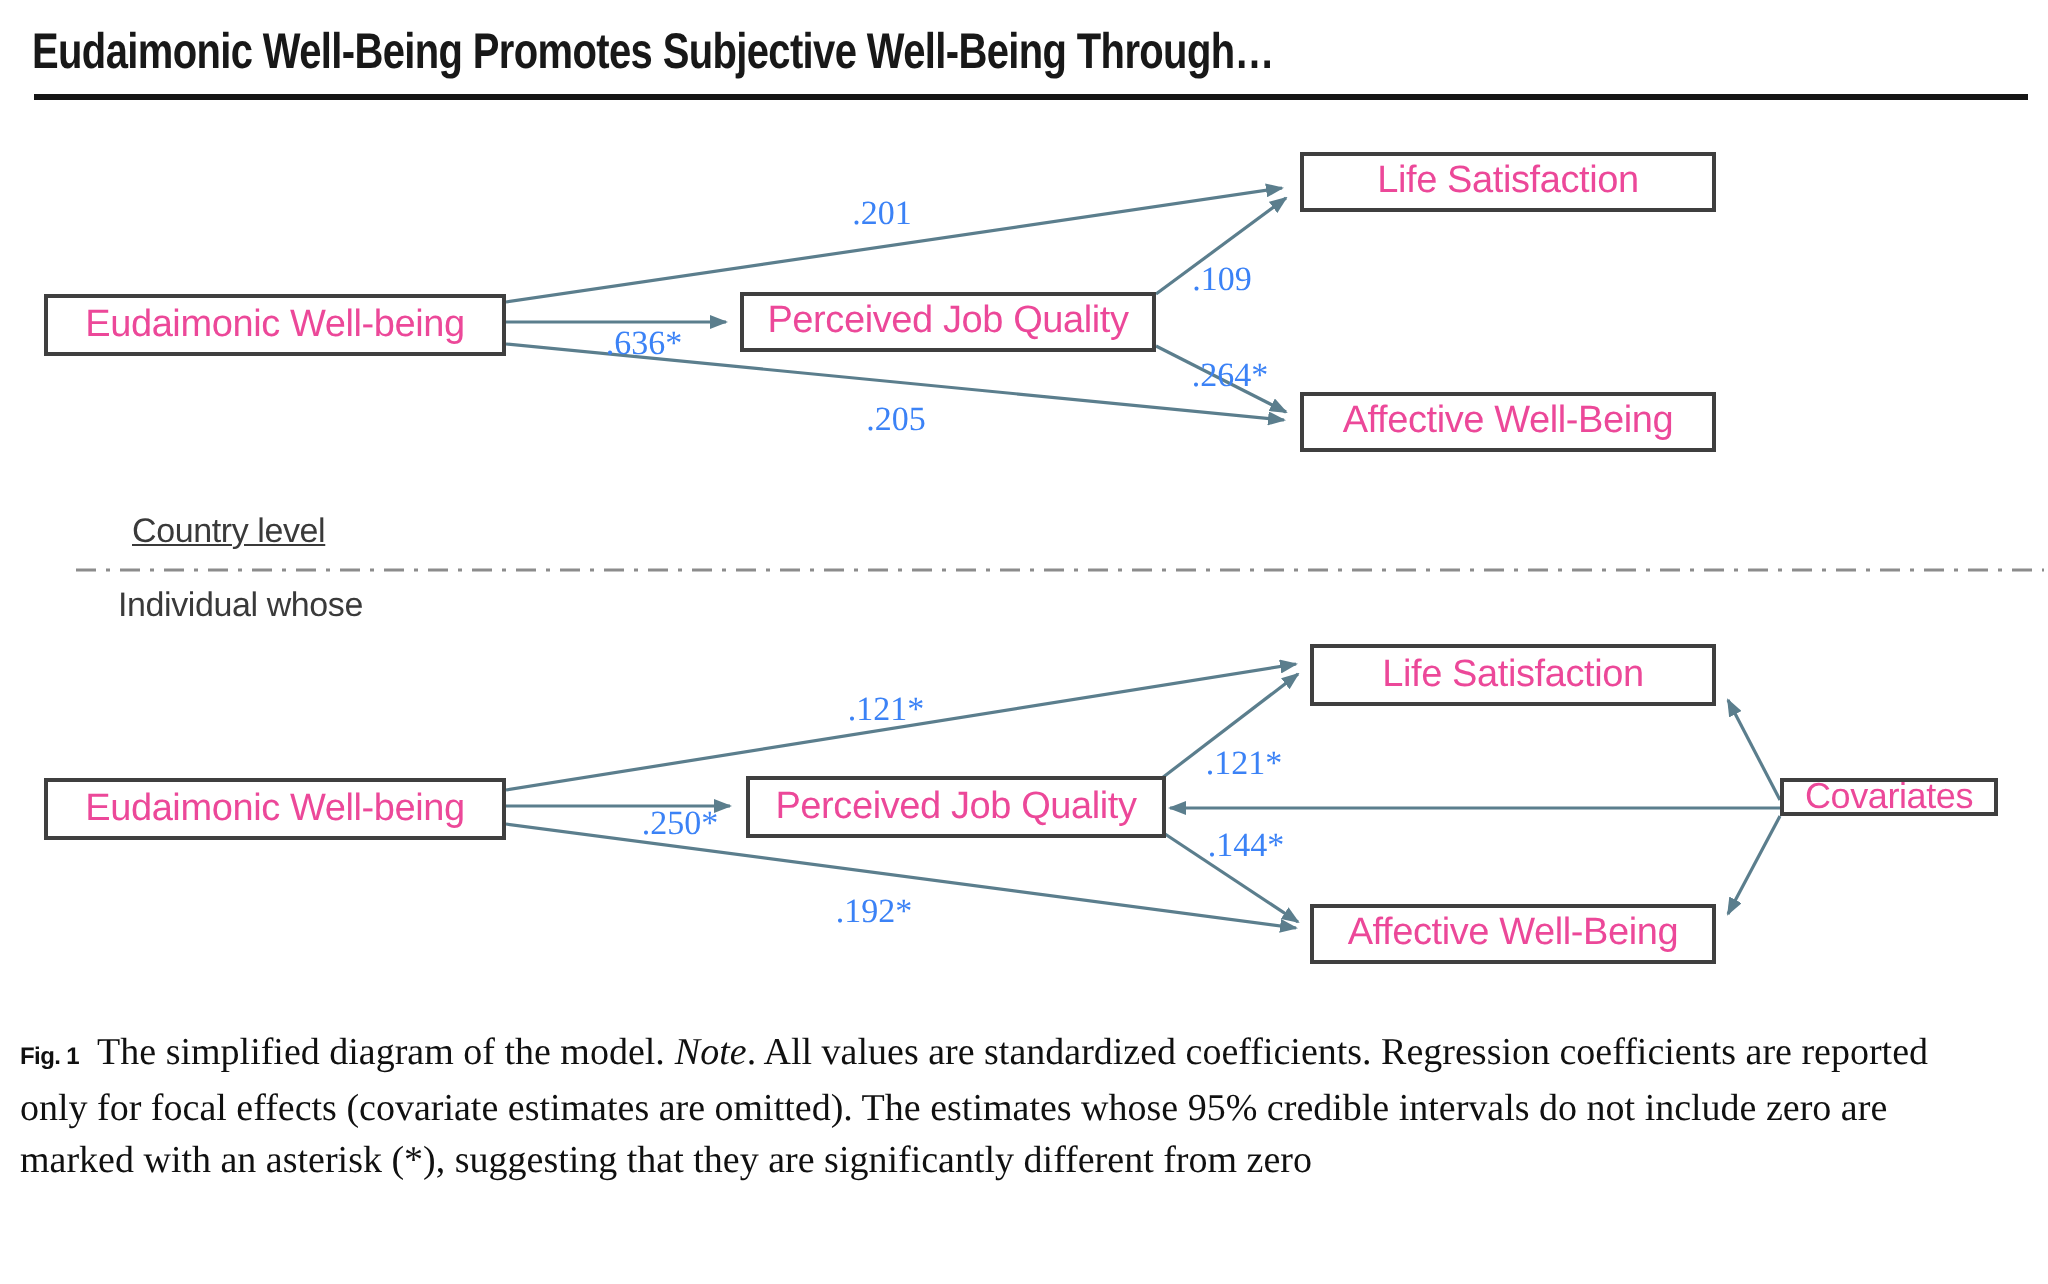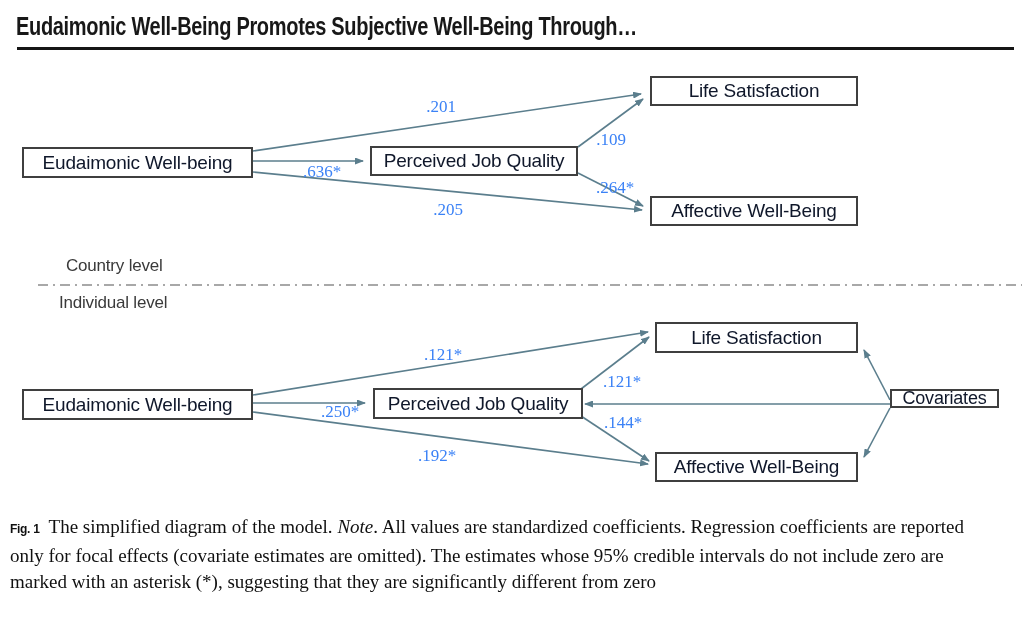--- a/index.html
+++ b/index.html
@@ -23,21 +23,21 @@
   .header-rule{
     position:absolute;left:17px;top:47px;width:997px;height:3px;
     background:var(--rule);
   }
 
   
   #edges-svg{position:absolute;left:0;top:60px;width:1024px;height:435px;}
   .node{
     position:absolute;border:2px solid var(--border);background:#ffffff;
     display:flex;align-items:center;justify-content:center;
-    font-size:19px;color:#0f172a;white-space:nowrap;
+    font-size:19px;color:#ec4899;white-space:nowrap;
     letter-spacing:-0.2px;
   }
   .coef{
     position:absolute;transform:translateX(-50%);
     font-family:"Liberation Serif",serif;font-size:17px;color:#3b82f6;
     white-space:nowrap;
   }
   .level-label{
     position:absolute;font-size:17px;color:#3a3a3a;white-space:nowrap;
     letter-spacing:-0.2px;
@@ -102,22 +102,22 @@
   <div class="node" style="left:650px;top:196px;width:208px;height:30px;">
     <span>Affective Well-Being</span>
   </div>
 
   <span class="coef" style="left:441px;top:97px;">.201</span>
   <span class="coef" style="left:322px;top:162px;">.636*</span>
   <span class="coef" style="left:611px;top:130px;">.109</span>
   <span class="coef" style="left:615px;top:162px;margin-top:16px;">.264*</span>
   <span class="coef" style="left:426px;top:200px;margin-left:22px;">.205</span>
 
-  <div class="level-label" style="left:66px;top:256px;">Country level</div>
-  <div class="level-label" style="left:59px;top:293px;">Individual level</div>
+  <div class="level-label" style="left:66px;top:256px;text-decoration:underline;">Country level</div>
+  <div class="level-label" style="left:59px;top:293px;">Individual whose</div>
 
   <div class="node" style="left:22px;top:389px;width:231px;height:31px;">
     <span>Eudaimonic Well-being</span>
   </div>
   <div class="node" style="left:373px;top:388px;width:210px;height:31px;">
     <span>Perceived Job Quality</span>
   </div>
   <div class="node" style="left:655px;top:322px;width:203px;height:31px;">
     <span>Life Satisfaction</span>
   </div>

